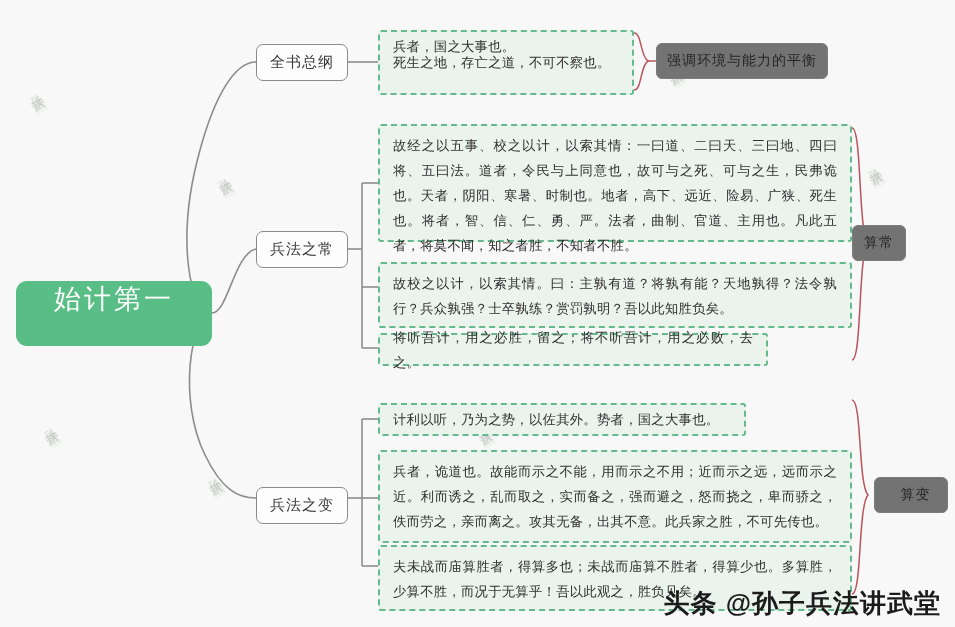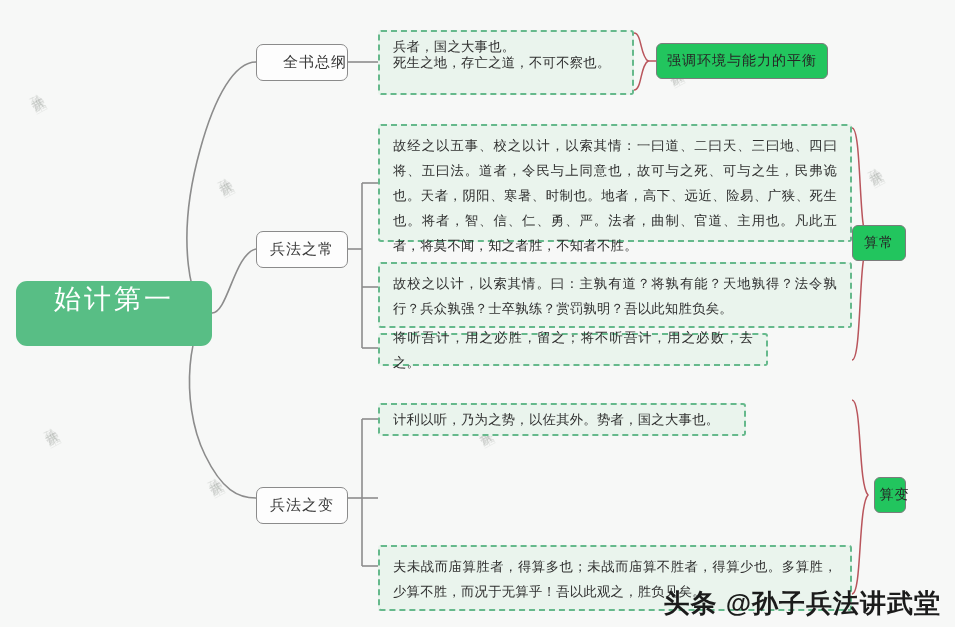--- a/index.html
+++ b/index.html
@@ -69,21 +69,21 @@
     line-height: 25px;
     letter-spacing: 0.3px;
     padding: 7px 13px;
     text-align: justify;
   }
   .leaf.single { display: flex; align-items: center; }
 
   
   .anno {
     position: absolute;
-    background: #22c55e;
+    background: #737373;
     border: 1px solid #7c7c7c;
     border-radius: 6px;
     color: #262626;
     font-size: 14px;
     letter-spacing: 1px;
     display: flex; align-items: center; justify-content: center;
     white-space: nowrap;
   }
 
   
@@ -140,49 +140,50 @@
 
     <path d="M 852,128 C 862,128 858,232 868,243 C 858,254 862,360 852,360" fill="none" stroke="#b9555c" stroke-width="1.5"></path>
 
     <path d="M 852,400 C 862,400 858,484 868,495 C 858,506 862,594 852,594" fill="none" stroke="#b9555c" stroke-width="1.5"></path>
   </svg>
 
   <div id="root-node">
     <span>始计第一</span>
   </div>
 
-  <div class="node" style="left:256px; top:44px; width:92px; height:37px;justify-content:flex-end;">
+  <div class="node" style="left:256px; top:44px; width:92px; height:37px;">
     <span>全书总纲</span>
   </div>
   <div class="node" style="left:256px; top:231px; width:92px; height:37px;">
     <span>兵法之常</span>
   </div>
   <div class="node" style="left:256px; top:480px; width:92px; height:37px;margin-top:7px;">
     <span>兵法之变</span>
   </div>
 
   <div class="leaf" style="left: 378px; top: 30px; width: 256px; height: 65px; line-height: 16px; white-space: pre-line;">兵者，国之大事也。
 死生之地，存亡之道，不可不察也。</div>
 
   <div class="leaf" style="left:378px; top:124px; width:474px; height:118px;">故经之以五事、校之以计，以索其情：一曰道、二曰天、三曰地、四曰将、五曰法。道者，令民与上同意也，故可与之死、可与之生，民弗诡也。天者，阴阳、寒暑、时制也。地者，高下、远近、险易、广狭、死生也。将者，智、信、仁、勇、严。法者，曲制、官道、主用也。凡此五者，将莫不闻，知之者胜，不知者不胜。</div>
 
   <div class="leaf" style="left:378px; top:262px; width:474px; height:66px;">故校之以计，以索其情。曰：主孰有道？将孰有能？天地孰得？法令孰行？兵众孰强？士卒孰练？赏罚孰明？吾以此知胜负矣。</div>
 
   <div class="leaf single" style="left:378px; top:333px; width:390px; height:33px;">将听吾计，用之必胜，留之；将不听吾计，用之必败，去之。</div>
 
   <div class="leaf single" style="left:378px; top:403px; width:368px; height:33px;">计利以听，乃为之势，以佐其外。势者，国之大事也。</div>
 
+  <div class="leaf" style="left:378px; top:450px; width:474px; height:93px;">兵者，诡道也。故能而示之不能，用而示之不用；近而示之远，远而示之近。利而诱之，乱而取之，实而备之，强而避之，怒而挠之，卑而骄之，佚而劳之，亲而离之。攻其无备，出其不意。此兵家之胜，不可先传也。</div>
 
   <div class="leaf" style="left:378px; top:545px; width:474px; height:66px;">夫未战而庙算胜者，得算多也；未战而庙算不胜者，得算少也。多算胜，少算不胜，而况于无算乎！吾以此观之，胜负见矣。</div>
 
   <div class="anno" style="left:656px; top:43px; width:172px; height:36px;">
     <span>强调环境与能力的平衡</span>
   </div>
   <div class="anno" style="left:852px; top:225px; width:54px; height:36px;">
     <span>算常</span>
   </div>
-  <div class="anno" style="left:874px; top:477px; width:32px; height:36px;padding-left:9px;">
+  <div class="anno" style="left:874px; top:477px; width:74px; height:36px;padding-left:9px;">
     <span>算变</span>
   </div>
 
   <div id="footer-watermark">头条 @孙子兵法讲武堂</div>
 
 </div>
 
 </body></html>

